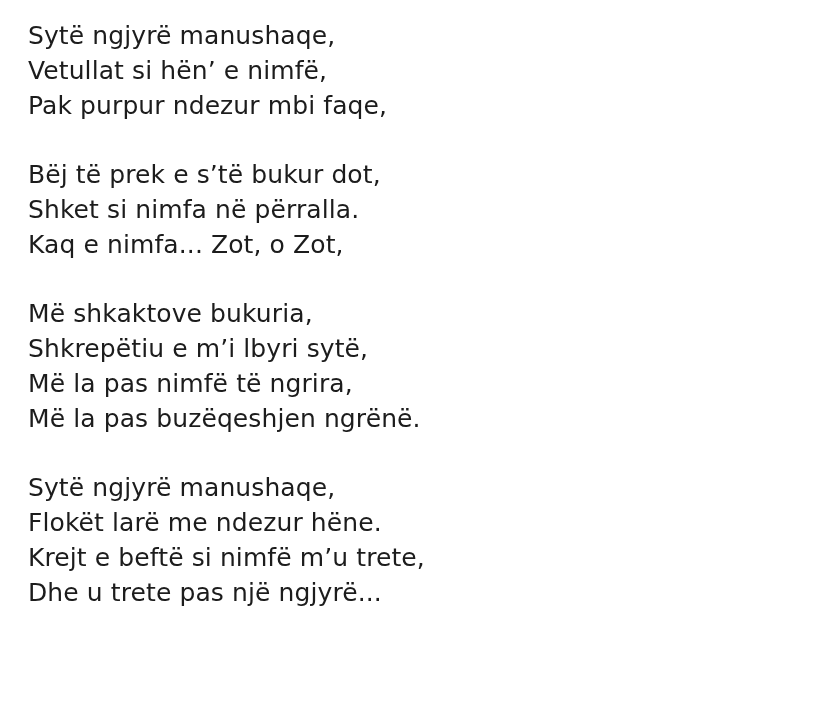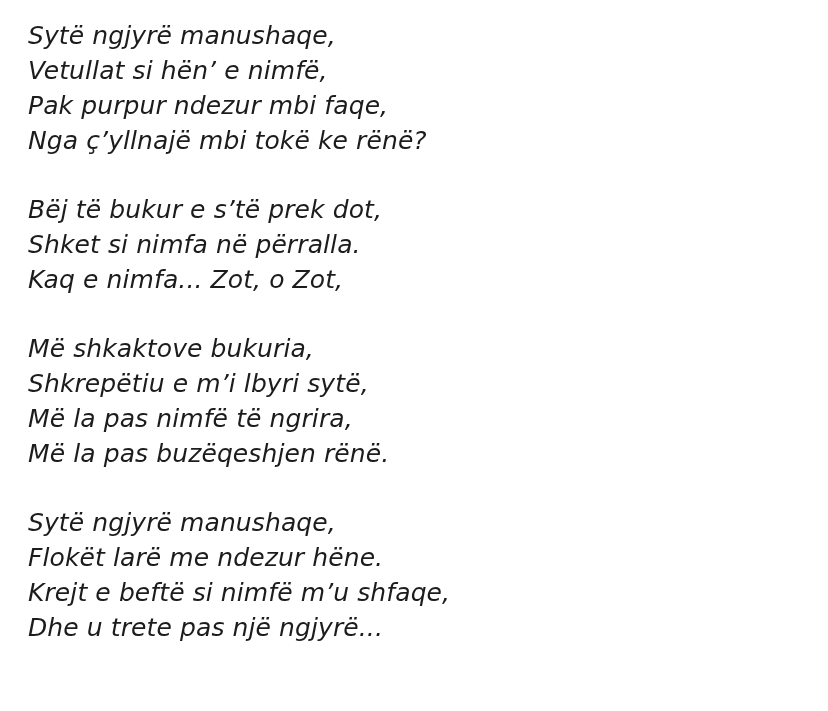--- a/index.html
+++ b/index.html
@@ -11,21 +11,20 @@
     width: 828px;
     height: 711px;
     font-family: "DejaVu Sans", sans-serif;
     color: #1c1c1c;
     overflow: hidden;
   }
   .poem {
     padding: 18px 0 0 28px;
     box-sizing: border-box;
     width: 828px;
-    font-style: italic;
   }
   .stanza {
     margin: 0 0 34px 0;
   }
   .stanza:last-child {
     margin-bottom: 0;
   }
   .line {
     font-size: 25px;
     line-height: 35px;
@@ -36,36 +35,35 @@
 </style>
 </head>
 <body>
 
 <div class="poem">
 
   <div class="stanza">
     <div class="line">Sytë ngjyrë manushaqe,</div>
     <div class="line">Vetullat si hën’ e nimfë,</div>
     <div class="line">Pak purpur ndezur mbi faqe,</div>
-    <div class="line">Nga ç’yllnajë mbi tokë ke rënë?</div>
   </div>
 
   <div class="stanza">
-    <div class="line">Bëj të bukur e s’të prek dot,</div>
+    <div class="line">Bëj të prek e s’të bukur dot,</div>
     <div class="line">Shket si nimfa në përralla.</div>
     <div class="line">Kaq e nimfa... Zot, o Zot,</div>
   </div>
 
   <div class="stanza">
     <div class="line">Më shkaktove bukuria,</div>
     <div class="line">Shkrepëtiu e m’i lbyri sytë,</div>
     <div class="line">Më la pas nimfë të ngrira,</div>
-    <div class="line">Më la pas buzëqeshjen rënë.</div>
+    <div class="line">Më la pas buzëqeshjen ngrënë.</div>
   </div>
 
   <div class="stanza">
     <div class="line">Sytë ngjyrë manushaqe,</div>
     <div class="line">Flokët larë me ndezur hëne.</div>
-    <div class="line">Krejt e beftë si nimfë m’u shfaqe,</div>
+    <div class="line">Krejt e beftë si nimfë m’u trete,</div>
     <div class="line">Dhe u trete pas një ngjyrë...</div>
   </div>
 
 </div>
 
 </body></html>

